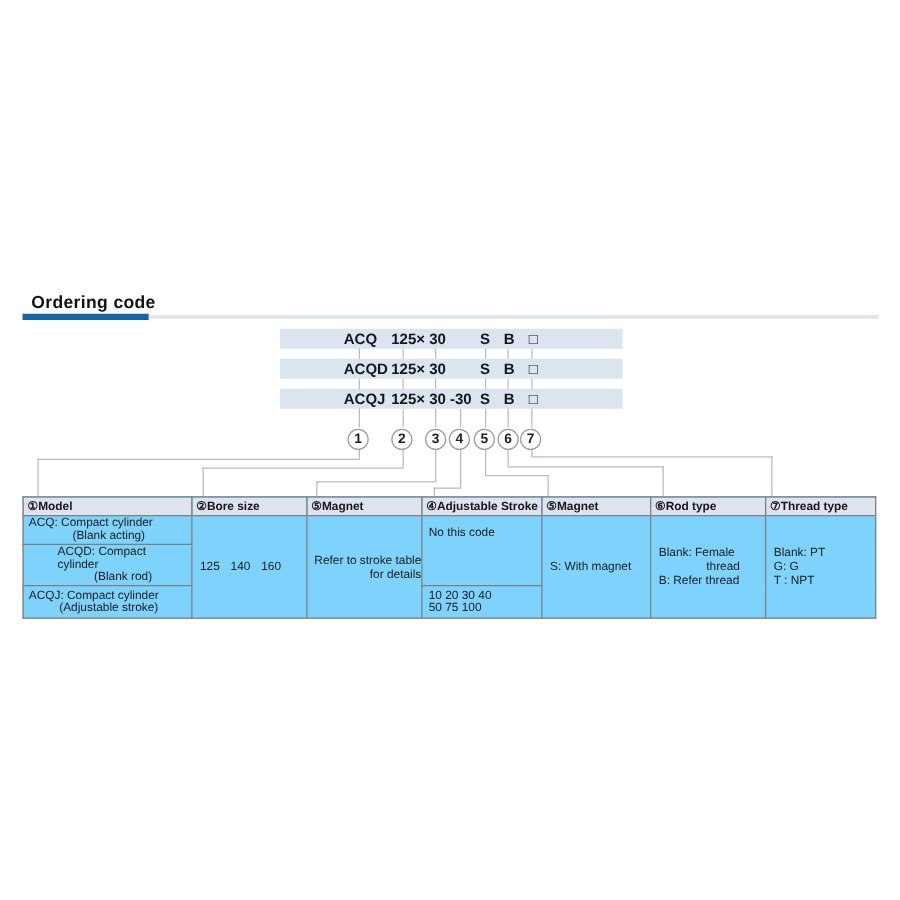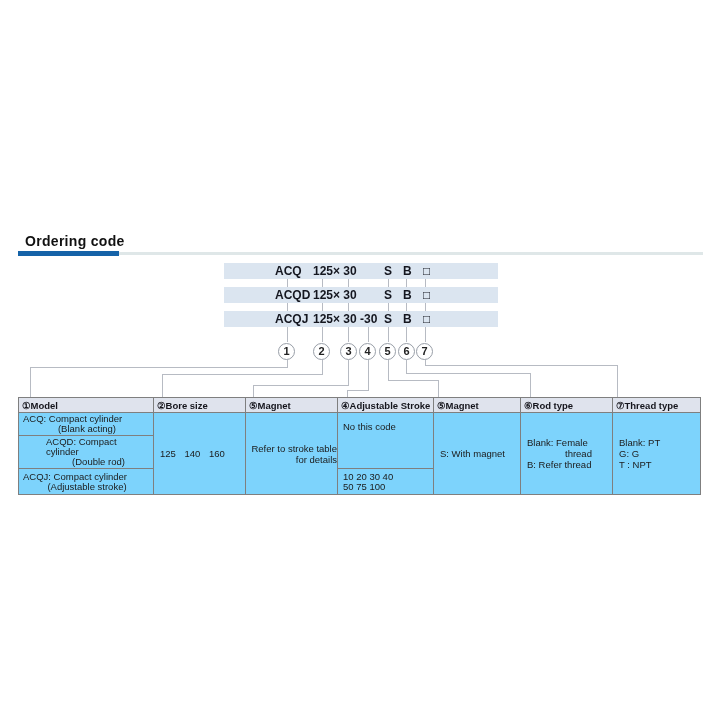--- a/index.html
+++ b/index.html
@@ -164,21 +164,21 @@
         </td>
         <td class="thread" rowspan="3">
           <span class="line">Blank: PT</span>
           <span class="line">G: G</span>
           <span class="line">T : NPT</span>
         </td>
       </tr>
       <tr class="r2">
         <td class="model-cell">
           <span class="line">ACQD: Compact cylinder</span>
-          <span class="note">(Double rod)</span>
+          <span class="note">(Blank rod)</span>
         </td>
       </tr>
       <tr class="r3">
         <td class="model-cell">
           <span class="line">ACQJ: Compact cylinder</span>
           <span class="note">(Adjustable stroke)</span>
         </td>
         <td class="adj-bot">
           <span class="line">10 20 30 40</span>
           <span class="line">50 75 100</span>

